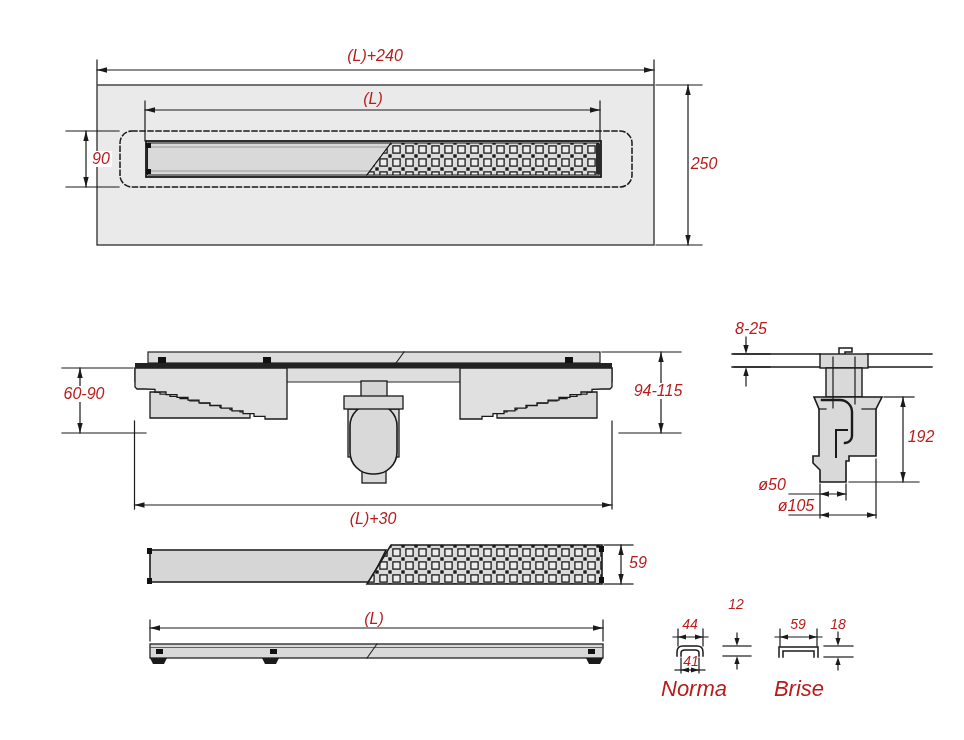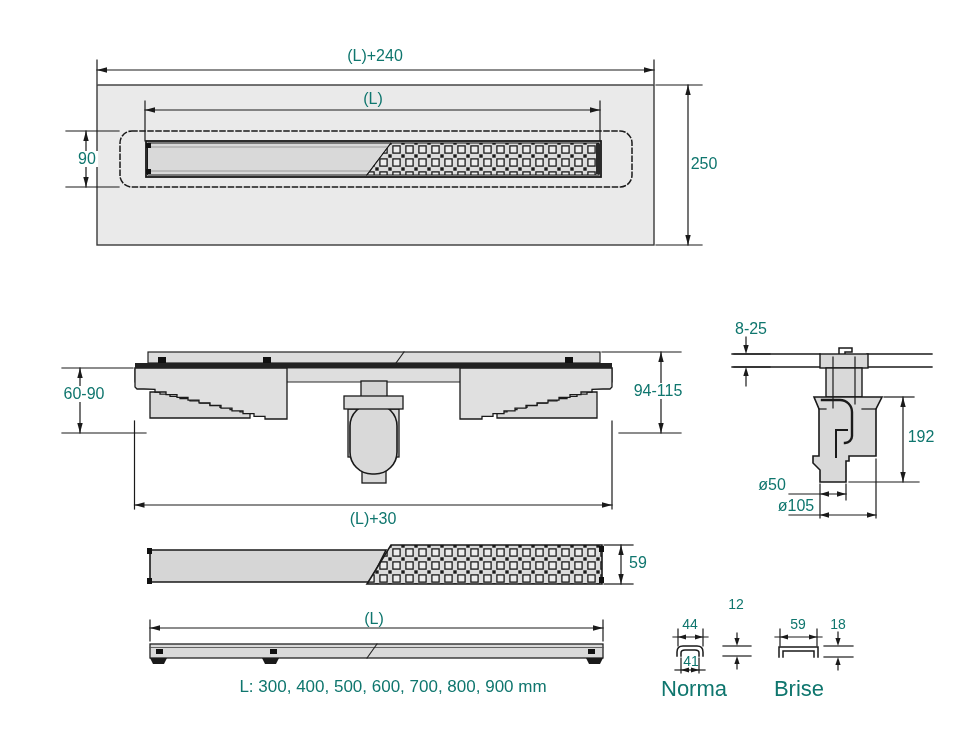--- a/index.html
+++ b/index.html
@@ -1,20 +1,20 @@
 <!DOCTYPE html>
 <html><head>
 <meta charset="utf-8">
 <style>
   html,body{margin:0;padding:0;background:#fff;}
   .canvas{position:relative;width:964px;height:740px;background:#ffffff;overflow:hidden;
           font-family:"Liberation Sans", sans-serif;color:#1a1a1a;}
   svg{position:absolute;left:0;top:0;}
   .lbl{position:absolute;transform:translate(-50%,-50%);white-space:nowrap;
-       font-size:16px;color:#0f766e;line-height:1;}
+       font-size:16px;color:#b91c1c;line-height:1;font-style:italic;}
   .bg{background:#fff;padding:0 2px;}
   .sm{font-size:14px;}
   .big{font-size:17px;}
   .name{font-size:22px;}
 </style>
 </head>
 <body>
 
 <div class="canvas">
 
@@ -224,35 +224,34 @@
     <line x1="838" y1="632" x2="838" y2="638" stroke="#1a1a1a" stroke-width="1.2"></line>
     <polygon points="838,646 835.4,638 840.6,638" fill="#1a1a1a"></polygon>
     <line x1="838" y1="670" x2="838" y2="664" stroke="#1a1a1a" stroke-width="1.2"></line>
     <polygon points="838,657 835.4,665 840.6,665" fill="#1a1a1a"></polygon>
   </g>
 </svg>
 
 <span class="lbl" style="left:375px;top:56px">(L)+240</span>
 <span class="lbl" style="left:373px;top:99px">(L)</span>
 <span class="lbl" style="left:704px;top:164px">250</span>
-<span class="lbl bg" style="left:87px;top:159px">90</span>
+<span class="lbl bg" style="left:101px;top:159px">90</span>
 
 <span class="lbl bg" style="left:84px;top:394px">60-90</span>
 <span class="lbl bg" style="left:658px;top:391px">94-115</span>
 <span class="lbl" style="left:373px;top:519px">(L)+30</span>
 
 <span class="lbl" style="left:751px;top:329px">8-25</span>
 <span class="lbl bg" style="left:921px;top:437px">192</span>
 <span class="lbl" style="left:772px;top:485px">ø50</span>
 <span class="lbl" style="left:796px;top:506px">ø105</span>
 
 <span class="lbl" style="left:638px;top:563px">59</span>
 
 <span class="lbl" style="left:374px;top:619px">(L)</span>
-<span class="lbl big" style="left:393px;top:686px">L: 300, 400, 500, 600, 700, 800, 900 mm</span>
 
 <span class="lbl sm" style="left:690px;top:624px">44</span>
 <span class="lbl sm" style="left:736px;top:604px">12</span>
 <span class="lbl sm" style="left:691px;top:661px">41</span>
 <span class="lbl name" style="left:694px;top:689px">Norma</span>
 
 <span class="lbl sm" style="left:798px;top:624px">59</span>
 <span class="lbl sm" style="left:838px;top:624px">18</span>
 <span class="lbl name" style="left:799px;top:689px">Brise</span>
 

